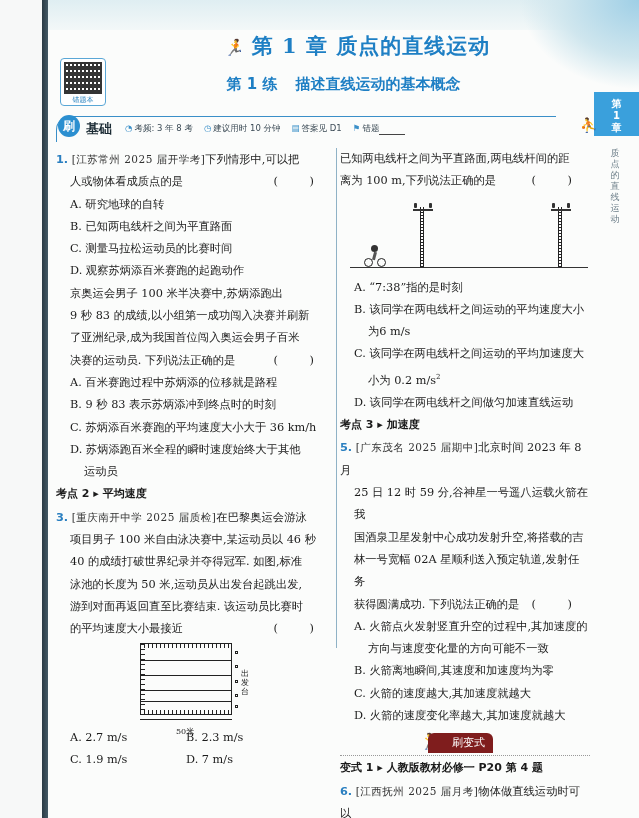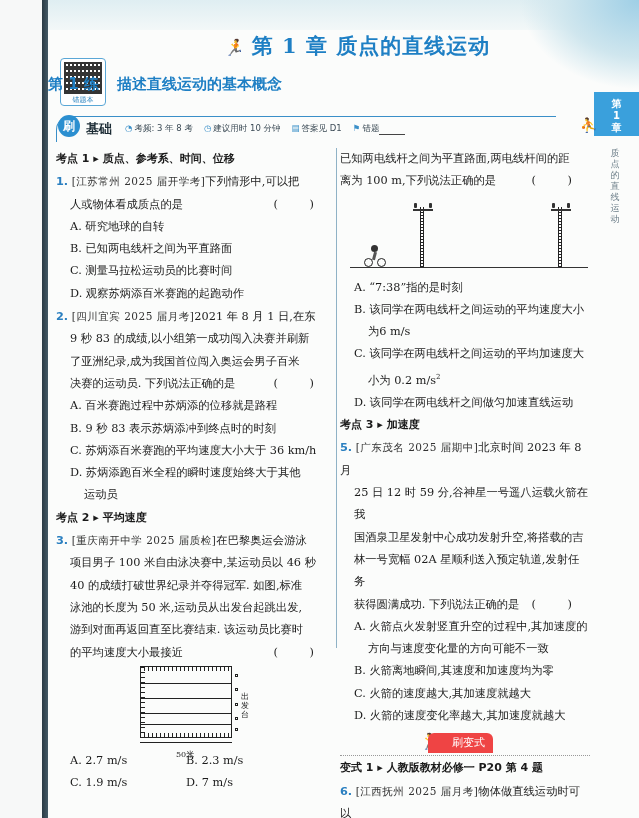--- a/index.html
+++ b/index.html
@@ -13,21 +13,21 @@
     background: radial-gradient(ellipse at 100% 0%, #9fcfe6 0%, #cfe6ee 45%, rgba(250,252,252,0) 70%); }
   .qr { position: absolute; left: 12px; top: 58px; width: 46px; height: 48px; border: 1px solid #5aa7d6; border-radius: 4px; background: #fff; padding: 3px; }
   .qr-code { width: 38px; height: 32px;
     background:
       linear-gradient(90deg,#111 25%,transparent 25%,transparent 50%,#111 50%,#111 75%,transparent 75%) 0 0/8px 4px,
       linear-gradient(0deg,#111 30%,transparent 30%,transparent 60%,#111 60%) 0 0/6px 6px;
     opacity:.85; }
   .qr-label { font-family: "DejaVu Sans", sans-serif; font-size: 7px; color: #2e86c1; text-align: center; margin-top: 1px; }
   .chapter-title { position: absolute; left: 0; width: 591px; top: 32px; text-align: center; font-size: 21px; font-weight: bold; color: #1e7fc4; letter-spacing: 1px; padding-left: 28px; }
   .chapter-title .runner { font-family: "DejaVu Sans", sans-serif; font-size: 16px; color: #3fa2dc; margin-right: 6px; font-style: italic; }
-  .lesson-title { position: absolute; left: 0; width: 591px; top: 75px; text-align: left; font-family: "DejaVu Sans", sans-serif; font-size: 15px; font-weight: bold; color: #1e7fc4; }
+  .lesson-title { position: absolute; left: 0; width: 591px; top: 75px; text-align: center; font-family: "DejaVu Sans", sans-serif; font-size: 15px; font-weight: bold; color: #1e7fc4; }
   .lesson-title span + span { margin-left: 18px; }
   .side-tab { position: absolute; left: 546px; top: 92px; width: 45px; height: 44px; background: #3aa0dc; color: #fff; font-family: "DejaVu Sans", sans-serif; font-weight: bold; font-size: 10px; text-align: center; line-height: 12px; padding-top: 6px; }
   .side-label { position: absolute; left: 560px; top: 148px; width: 14px; font-family: "DejaVu Sans", sans-serif; font-size: 9px; color: #6b7d88; line-height: 11px; text-align: center; }
   .header-bar { position: absolute; left: 8px; top: 116px; width: 500px; height: 26px; border-top: 1.5px solid #3a8fc8; border-left: 1.5px solid #3a8fc8; border-top-left-radius: 14px; }
   .shua-badge { position: absolute; left: 10px; top: 115px; width: 22px; height: 22px; border-radius: 50%; background: #2b8fd0; color: #fff; font-family: "DejaVu Sans", sans-serif; font-weight: bold; font-size: 12px; text-align: center; line-height: 22px; }
   .header-row { position: absolute; left: 38px; top: 120px; display: flex; align-items: center; gap: 11px; font-family: "DejaVu Sans", sans-serif; font-size: 8.5px; color: #3b4a55; white-space: nowrap; }
   .header-row .basic { font-size: 13px; font-weight: bold; color: #1a2a33; margin-right: 2px; }
   .header-row .ic { color: #3a8fc8; margin-right: 2px; }
   .blank-line { display: inline-block; width: 26px; border-bottom: 1px solid #444; height: 8px; vertical-align: bottom; }
   .runner-mini { position: absolute; left: 532px; top: 117px; font-size: 14px; color: #1e6fa8; font-family: "DejaVu Sans", sans-serif; }
@@ -56,21 +56,21 @@
   .pole-scene { position: relative; height: 82px; margin-top: 2px; }
   .ground { position: absolute; left: 10px; right: 2px; top: 72px; height: 1px; background: #333; }
   .pole { position: absolute; top: 12px; width: 4px; height: 60px; background: repeating-linear-gradient(0deg,#222 0 1px,#fff 1px 3px); border-left: 1px solid #222; border-right: 1px solid #222; }
   .pole .arm { position: absolute; top: 2px; left: -8px; width: 20px; height: 2px; background: #333; }
   .pole .ins { position: absolute; top: -4px; width: 3px; height: 5px; background: #333; border-radius: 1px; }
   .bike { position: absolute; left: 24px; top: 50px; width: 22px; height: 22px; }
   .wheel { position: absolute; bottom: 0; width: 9px; height: 9px; border: 1.3px solid #222; border-radius: 50%; }
   .rider { position: absolute; left: 7px; top: 0; width: 7px; height: 7px; border-radius: 50%; background: #333; }
   .rider-body { position: absolute; left: 9px; top: 7px; width: 3px; height: 8px; background: #555; transform: rotate(15deg); }
   .variant-banner { position: relative; height: 28px; margin-top: 2px; }
-  .variant-pill { position: absolute; left: 88px; top: 4px; height: 20px; padding: 0 8px 0 24px; background: #ef4444; color: #fff; font-family: "DejaVu Sans", sans-serif; font-size: 11px; line-height: 20px; border-radius: 6px 6px 0 0; }
+  .variant-pill { position: absolute; left: 88px; top: 4px; height: 20px; padding: 0 8px 0 24px; background: #7f1d1d; color: #fff; font-family: "DejaVu Sans", sans-serif; font-size: 11px; line-height: 20px; border-radius: 6px 6px 0 0; }
   .variant-runner { position: absolute; left: 80px; top: 2px; font-size: 16px; color: #2b7fc0; font-family: "DejaVu Sans", sans-serif; }
   .dotline { position: absolute; left: 0; right: 0; top: 26px; border-top: 1px dotted #999; }
   .watermark { position: absolute; left: 226px; top: 388px; width: 80px; height: 40px; opacity: 0.55; pointer-events: none; }
   .wm-cap { position: absolute; left: 12px; top: 0; width: 34px; height: 16px; background: #777; transform: skewX(-20deg); }
   .wm-book { position: absolute; left: 0; top: 14px; width: 44px; height: 22px; border-radius: 4px; background: linear-gradient(135deg,#9ac8e8,#f5c77a); }
   .wm-text { position: absolute; left: 48px; top: 12px; font-family: "DejaVu Sans", sans-serif; font-weight: bold; font-size: 14px; color: #e3a94a; }
 </style>
 </head>
 <body>
 
@@ -107,33 +107,32 @@
     <span><span class="ic">◔</span><span>考频: 3 年 8 考</span></span>
     <span><span class="ic">◷</span><span>建议用时 10 分钟</span></span>
     <span><span class="ic">▤</span><span>答案见 D1</span></span>
     <span><span class="ic">⚑</span><span>错题</span><span class="blank-line"></span></span>
   </div>
   <div class="runner-mini">⛹</div>
 
   <div class="col-divider"></div>
 
   <div class="col left">
-    <div class="kd">考点 1 ▸ 质点、参考系、时间、位移</div>
 
     <div class="q">
       <div><span class="qn">1.</span> <span class="src">[江苏常州 2025 届开学考]</span><span>下列情形中,可以把</span></div>
       <div class="indent"><span>人或物体看成质点的是</span><span class="bracket">( )</span></div>
       <div class="opt">A. 研究地球的自转</div>
       <div class="opt">B. 已知两电线杆之间为平直路面</div>
       <div class="opt">C. 测量马拉松运动员的比赛时间</div>
       <div class="opt">D. 观察苏炳添百米赛跑的起跑动作</div>
     </div>
 
     <div class="q">
-      <div><span class="qn">2.</span> <span class="src">[四川宜宾 2025 届月考]</span><span>2021 年 8 月 1 日,在东</span></div>
+      <div class="indent">京奥运会男子 100 米半决赛中,苏炳添跑出</div>
       <div class="indent">9 秒 83 的成绩,以小组第一成功闯入决赛并刷新</div>
       <div class="indent">了亚洲纪录,成为我国首位闯入奥运会男子百米</div>
       <div class="indent"><span>决赛的运动员. 下列说法正确的是</span><span class="bracket">( )</span></div>
       <div class="opt">A. 百米赛跑过程中苏炳添的位移就是路程</div>
       <div class="opt">B. 9 秒 83 表示苏炳添冲到终点时的时刻</div>
       <div class="opt">C. 苏炳添百米赛跑的平均速度大小大于 36 km/h</div>
       <div class="opt">D. 苏炳添跑百米全程的瞬时速度始终大于其他</div>
       <div class="opt2">运动员</div>
     </div>
 

